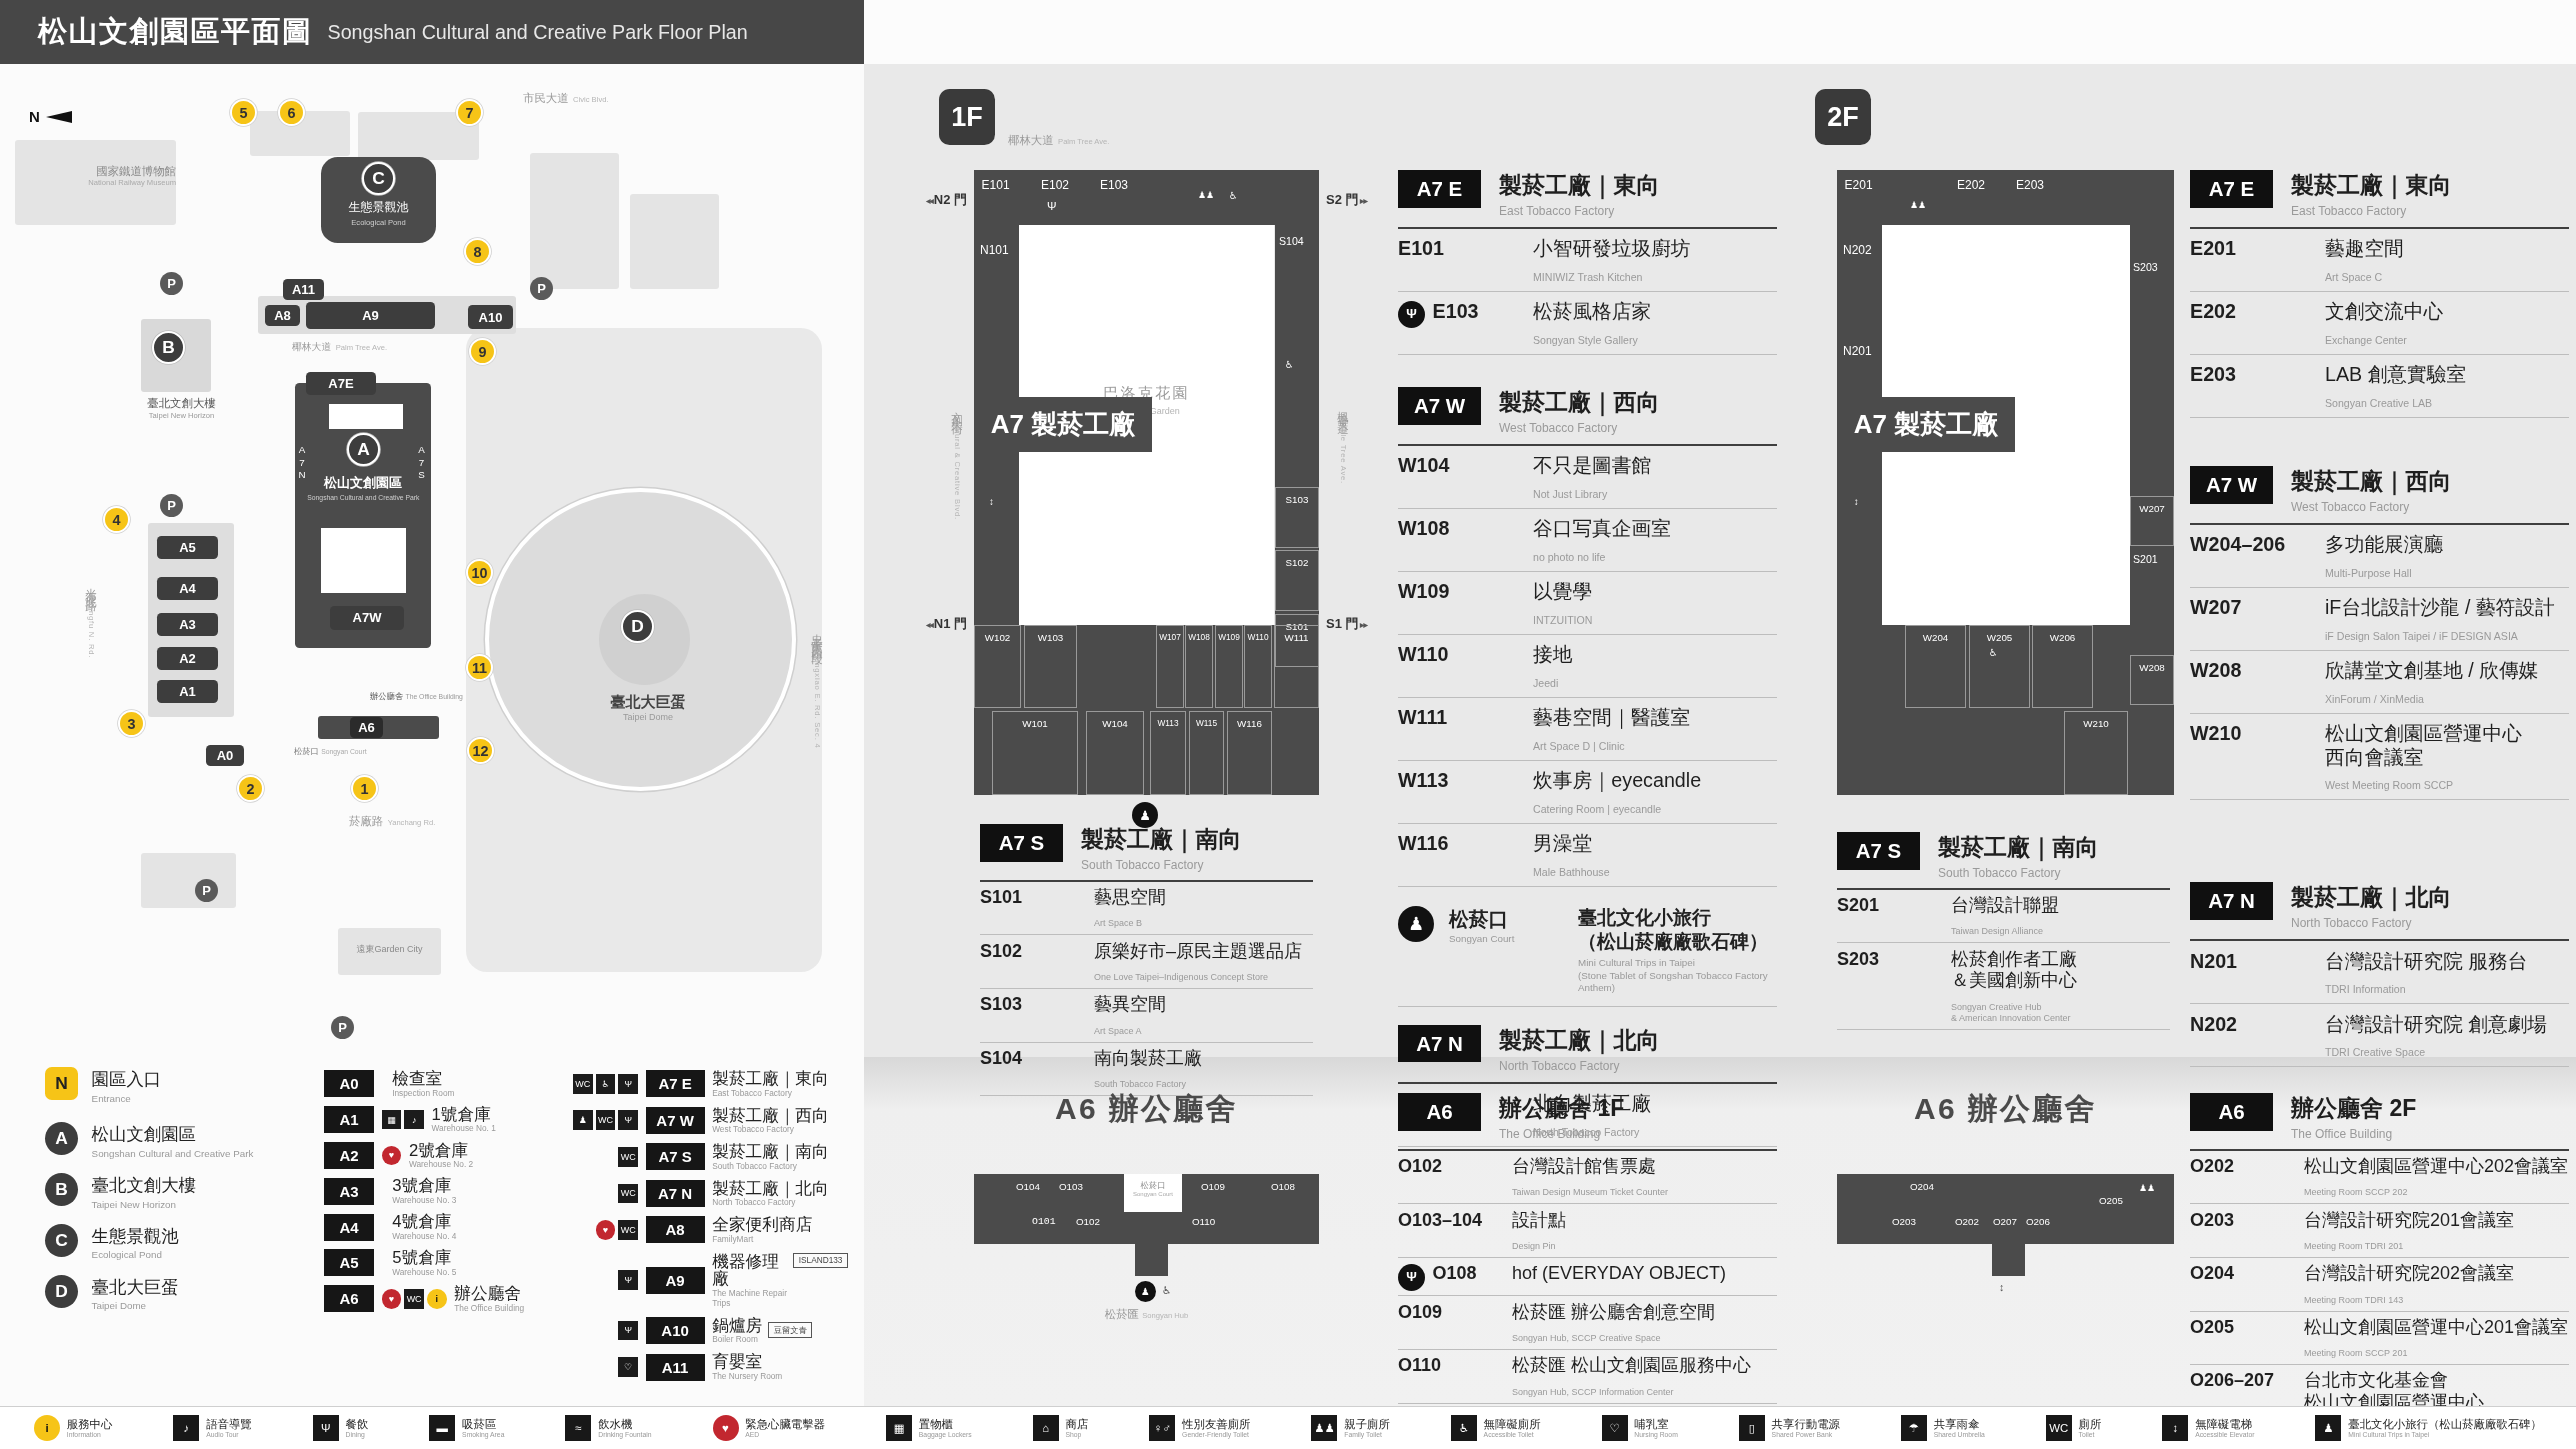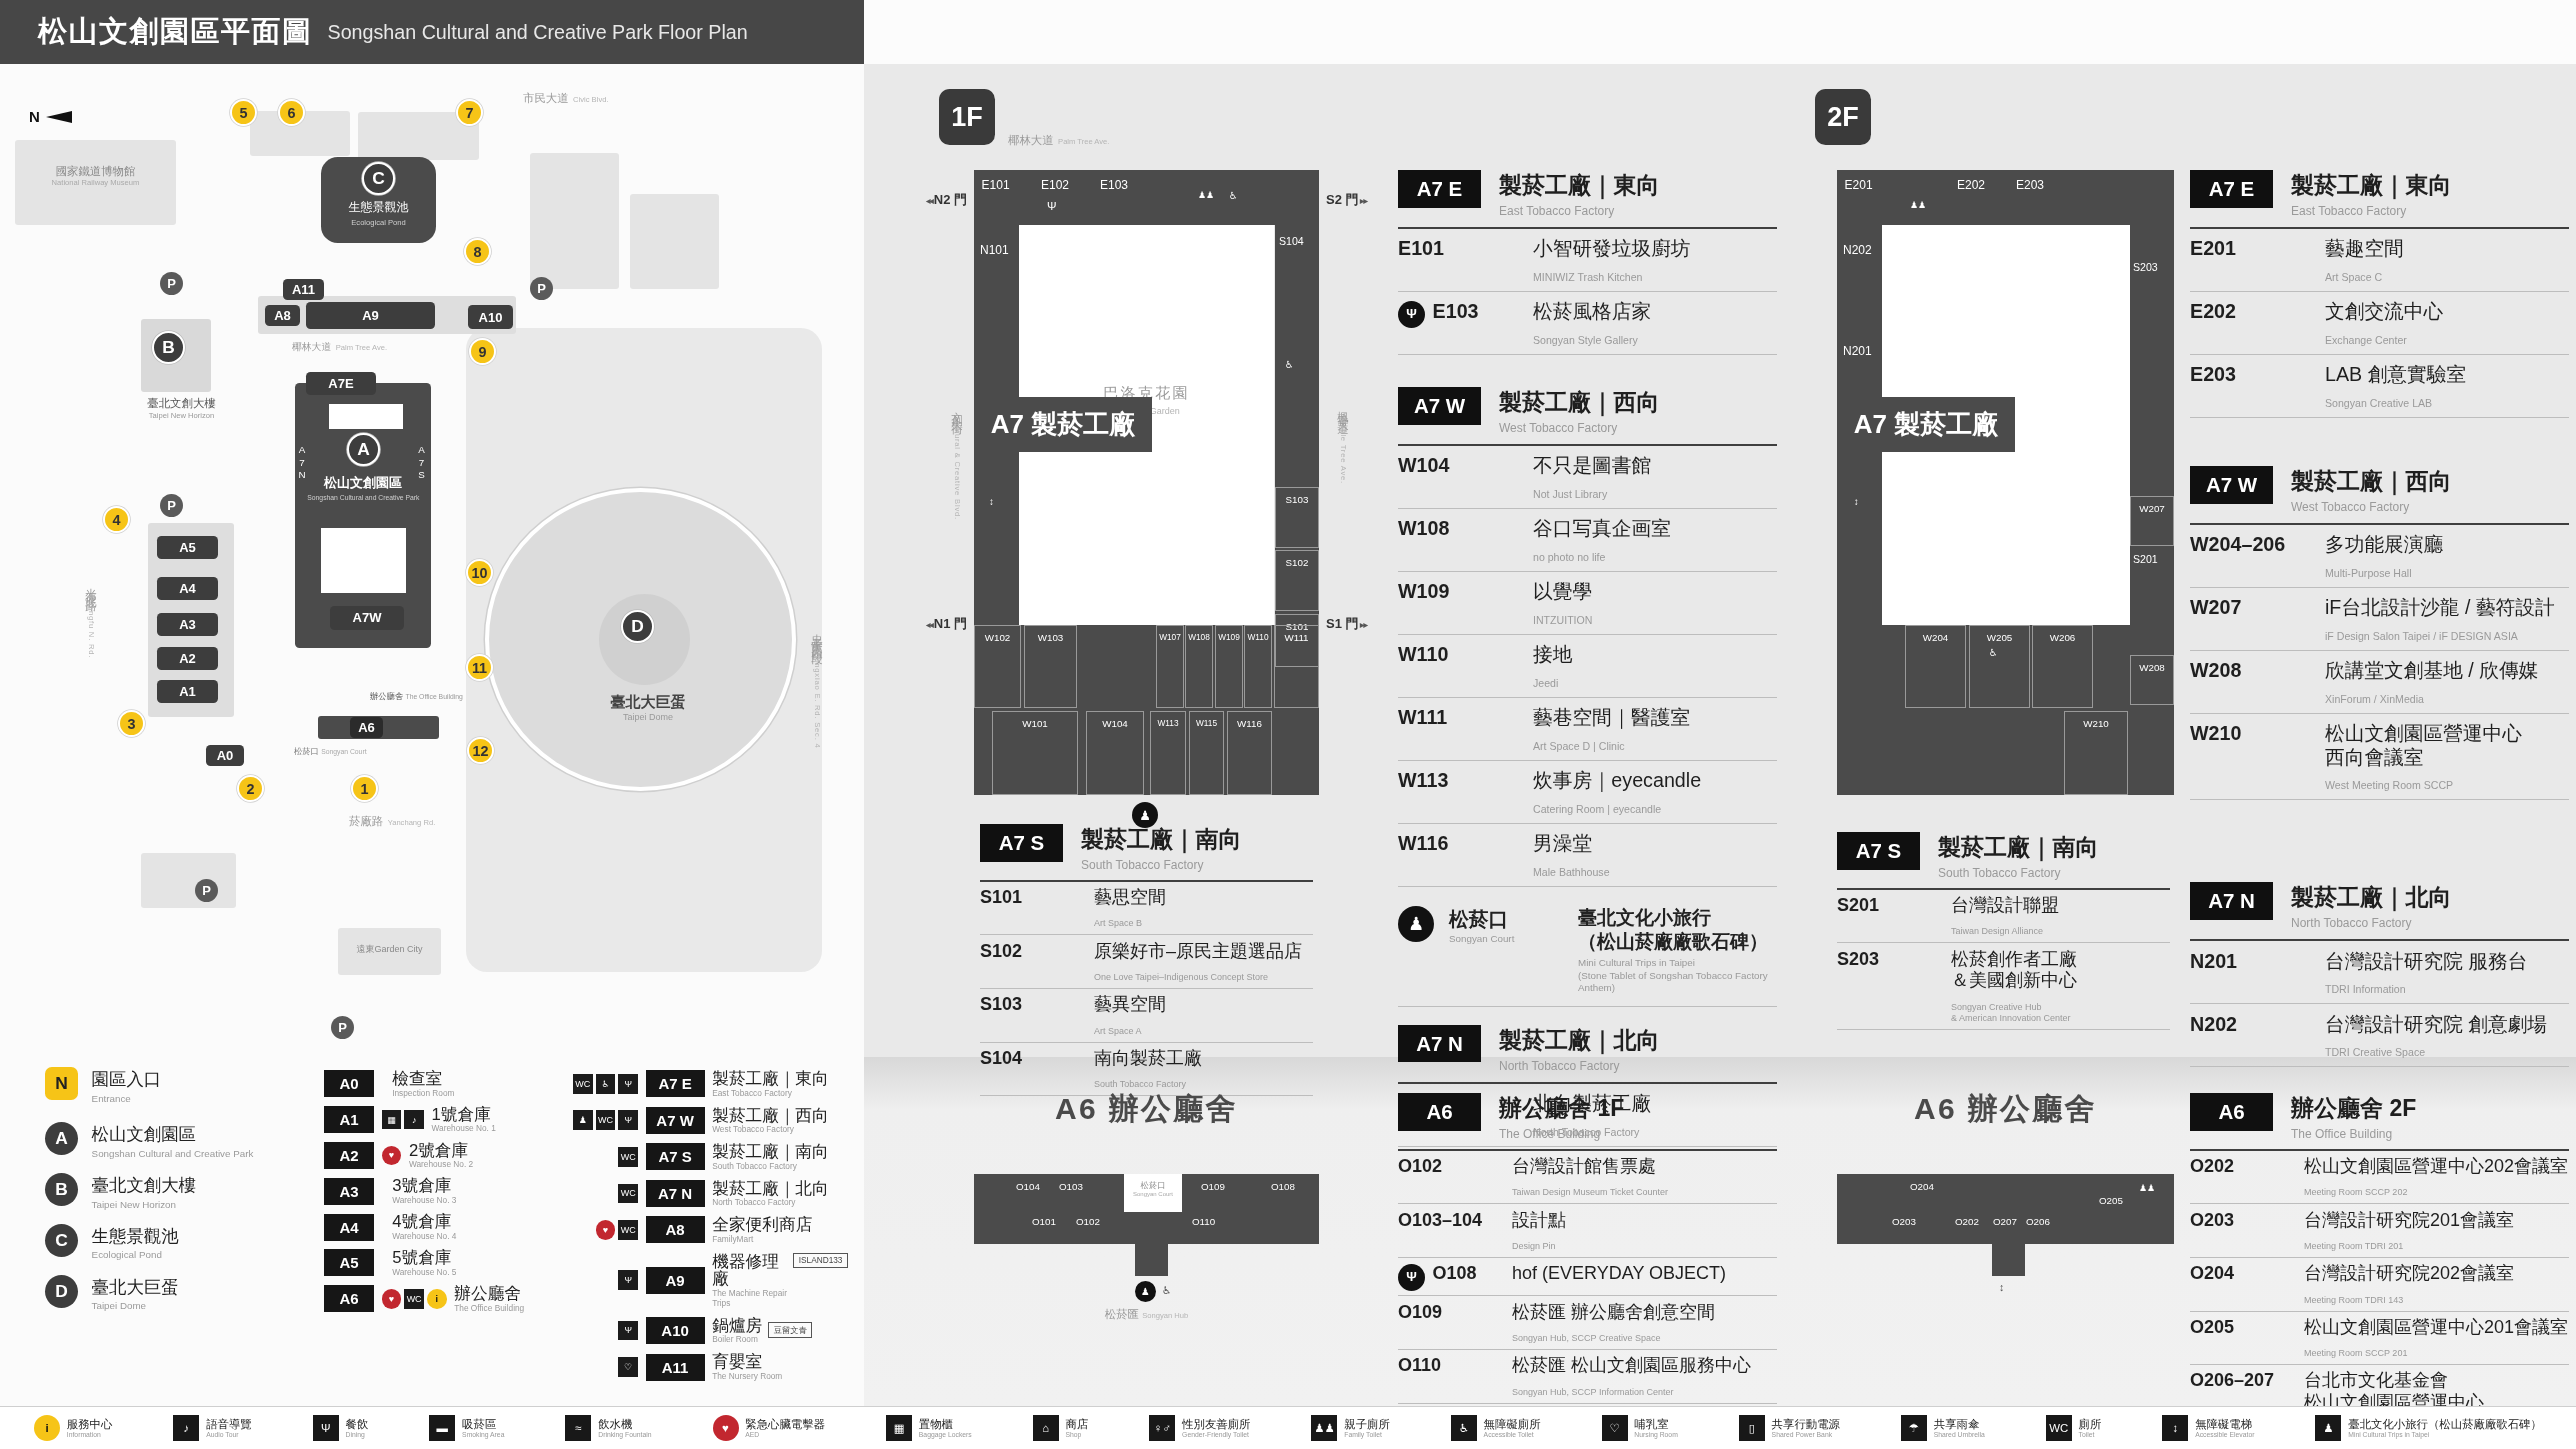--- a/index.html
+++ b/index.html
@@ -114,21 +114,21 @@
   </div>
 
   <div class="a" style="left:0;top:64px;width:864px;height:1343px;background:#fbfbfb;" data-name="park-map">
 
     <div class="a" style="left:29px;top:44px;font-size:15px;font-weight:bold;color:#111;display:flex;align-items:center;" data-name="north-arrow">
       <span data-name="north-label">N</span>
         <span class="ntri" data-name="north-arrow-icon"></span>
     </div>
 
     <div class="bk" style="left:15px;top:76px;width:161px;height:85px;" data-name="building-block-railway-museum"></div>
-    <div class="bkl" style="left:15px;top:100px;width:161px;" data-name="railway-museum-label">
+    <div class="bkl" style="left:15px;top:100px;width:161px;text-align:right;" data-name="railway-museum-label">
       <span>國家鐵道博物館</span><span class="e">National Railway Museum</span>
     </div>
     <div class="bk" style="left:250px;top:47px;width:100px;height:45px;" data-name="building-block"></div>
     <div class="bk" style="left:358px;top:48px;width:121px;height:48px;" data-name="building-block"></div>
     <div class="bk" style="left:530px;top:89px;width:89px;height:136px;" data-name="building-block"></div>
     <div class="bk" style="left:630px;top:130px;width:89px;height:95px;" data-name="building-block"></div>
     <div class="bk" style="left:466px;top:264px;width:356px;height:644px;background:#e9e9e9;border-radius:21px;" data-name="dome-district-block"></div>
     <div class="bk" style="left:141px;top:255px;width:70px;height:73px;background:#d9d9d9;" data-name="building-block-new-horizon"></div>
     <div class="bk" style="left:148px;top:459px;width:86px;height:194px;background:#dedede;" data-name="warehouse-strip-block"></div>
     <div class="bk" style="left:258px;top:232px;width:258px;height:38px;background:#dedede;" data-name="north-buildings-block"></div>
@@ -964,21 +964,21 @@
 
   <div class="a6title" style="left:974px;top:1089px;width:345px;text-align:center;" data-name="a6-1f-plan-title">A6 辦公廳舍</div>
   <div class="a" style="left:974px;top:1136px;width:345px;height:197px;" data-name="plan-a6-1f">
     <div class="st" style="left:0;top:38px;width:345px;height:70px;" data-name="a6-building-bar"></div>
     <div class="court" style="left:150px;top:38px;width:58px;height:38px;" data-name="court-gap">
       <div style="text-align:center;font-size:8.3px;color:#888;padding-top:6px;">松菸口</div>
       <div style="text-align:center;font-size:6px;color:#aaa;">Songyan Court</div>
     </div>
     <span class="rl" style="left:42px;top:45px;font-size:9.8px;" data-name="room-label">O104</span>
     <span class="rl" style="left:85px;top:45px;font-size:9.8px;" data-name="room-label">O103</span>
-    <span class="rl" style="left:58px;top:80px;font-size:9.8px;" data-name="room-label">O101</span>
+    <span class="rl" style="left:58px;top:80px;font-size:9.8px;font-family:Liberation Mono, monospace;" data-name="room-label">O101</span>
     <span class="rl" style="left:102px;top:80px;font-size:9.8px;" data-name="room-label">O102</span>
     <span class="rl" style="left:227px;top:45px;font-size:9.8px;" data-name="room-label">O109</span>
     <span class="rl" style="left:297px;top:45px;font-size:9.8px;" data-name="room-label">O108</span>
     <span class="rl" style="left:218px;top:80px;font-size:9.8px;" data-name="room-label">O110</span>
     <div class="st" style="left:161px;top:108px;width:33px;height:32px;" data-name="a6-stub"></div>
     <div class="a" style="left:161px;top:145px;width:21px;height:21px;border-radius:50%;background:#111;color:#fff;display:flex;align-items:center;justify-content:center;font-size:9.8px;" data-name="walking-icon">♟</div>
     <span class="a" style="left:188px;top:148px;font-size:10.6px;color:#555;" data-name="accessible-icon">♿</span>
     <div class="a" style="left:0;top:171px;width:345px;text-align:center;font-size:11.4px;color:#999;" data-name="songyan-hub-label">
       <span>松菸匯</span> <span style="font-size:7.6px;color:#b5b5b5;">Songyan Hub</span>
     </div>

